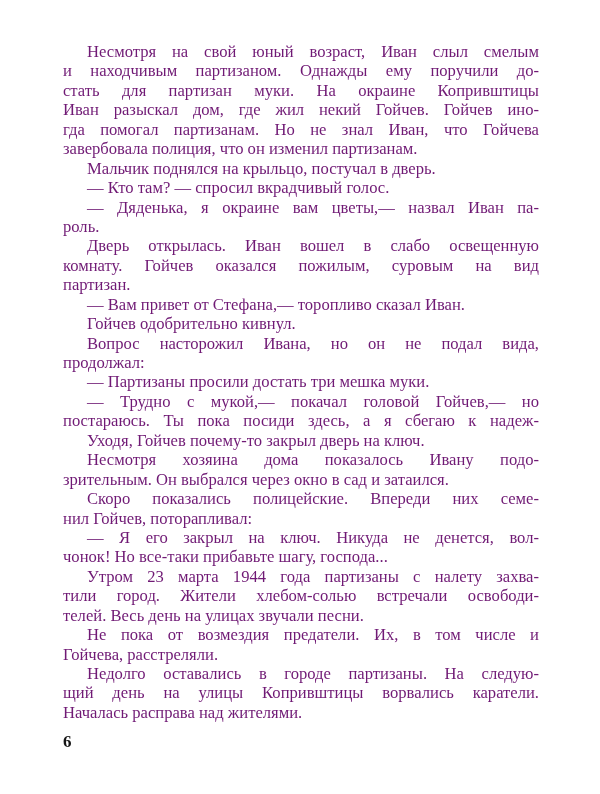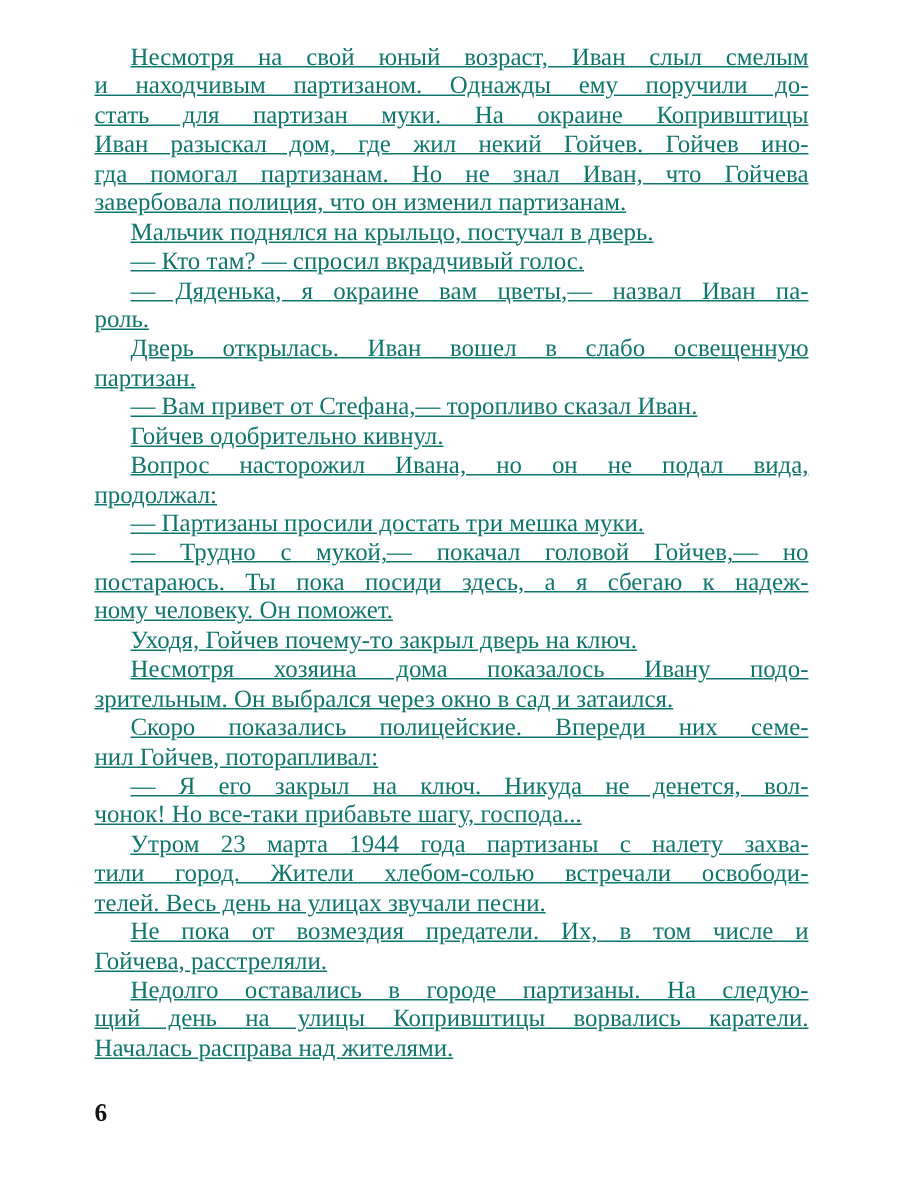--- a/index.html
+++ b/index.html
@@ -1,20 +1,20 @@
 <!DOCTYPE html>
 <html><head>
 <meta charset="utf-8">
 <style>
   html, body { margin: 0; padding: 0; background: #ffffff; }
   body { width: 600px; height: 794px; position: relative; overflow: hidden; }
   .page {
-    position: absolute; left: 63px; top: 28px; width: 476px;
+    position: absolute; left: 63px; top: 42px; width: 476px;
     font-family: "Liberation Serif", "DejaVu Serif", serif;
-    font-size: 16.6px; color: #0f766e; text-decoration: underline;
+    font-size: 16.6px; color: #701a75;
   }
   .line {
     height: 19.45px; line-height: 19.45px;
     white-space: nowrap; text-align: justify; text-align-last: justify;
     overflow: visible;
   }
   .line.indent { padding-left: 24px; }
   .line.last { text-align-last: left; }
   .page-number {
     position: absolute; left: 63px; top: 732px;
@@ -30,29 +30,29 @@
     <div class="line">и находчивым партизаном. Однажды ему поручили до-</div>
     <div class="line">стать для партизан муки. На окраине Копривштицы</div>
     <div class="line">Иван разыскал дом, где жил некий Гойчев. Гойчев ино-</div>
     <div class="line">гда помогал партизанам. Но не знал Иван, что Гойчева</div>
     <div class="line last">завербовала полиция, что он изменил партизанам.</div>
     <div class="line indent last">Мальчик поднялся на крыльцо, постучал в дверь.</div>
     <div class="line indent last">— Кто там? — спросил вкрадчивый голос.</div>
     <div class="line indent">— Дяденька, я окраине вам цветы,— назвал Иван па-</div>
     <div class="line last">роль.</div>
     <div class="line indent">Дверь открылась. Иван вошел в слабо освещенную</div>
+    <div class="line">комнату. Гойчев оказался пожилым, суровым на вид</div>
     <div class="line last">партизан.</div>
     <div class="line indent last">— Вам привет от Стефана,— торопливо сказал Иван.</div>
     <div class="line indent last">Гойчев одобрительно кивнул.</div>
     <div class="line indent">Вопрос насторожил Ивана, но он не подал вида,</div>
     <div class="line last">продолжал:</div>
     <div class="line indent last">— Партизаны просили достать три мешка муки.</div>
     <div class="line indent">— Трудно с мукой,— покачал головой Гойчев,— но</div>
     <div class="line">постараюсь. Ты пока посиди здесь, а я сбегаю к надеж-</div>
-    <div class="line last">ному человеку. Он поможет.</div>
     <div class="line indent last">Уходя, Гойчев почему-то закрыл дверь на ключ.</div>
     <div class="line indent">Несмотря хозяина дома показалось Ивану подо-</div>
     <div class="line last">зрительным. Он выбрался через окно в сад и затаился.</div>
     <div class="line indent">Скоро показались полицейские. Впереди них семе-</div>
     <div class="line last">нил Гойчев, поторапливал:</div>
     <div class="line indent">— Я его закрыл на ключ. Никуда не денется, вол-</div>
     <div class="line last">чонок! Но все-таки прибавьте шагу, господа...</div>
     <div class="line indent">Утром 23 марта 1944 года партизаны с налету захва-</div>
     <div class="line">тили город. Жители хлебом-солью встречали освободи-</div>
     <div class="line last">телей. Весь день на улицах звучали песни.</div>

